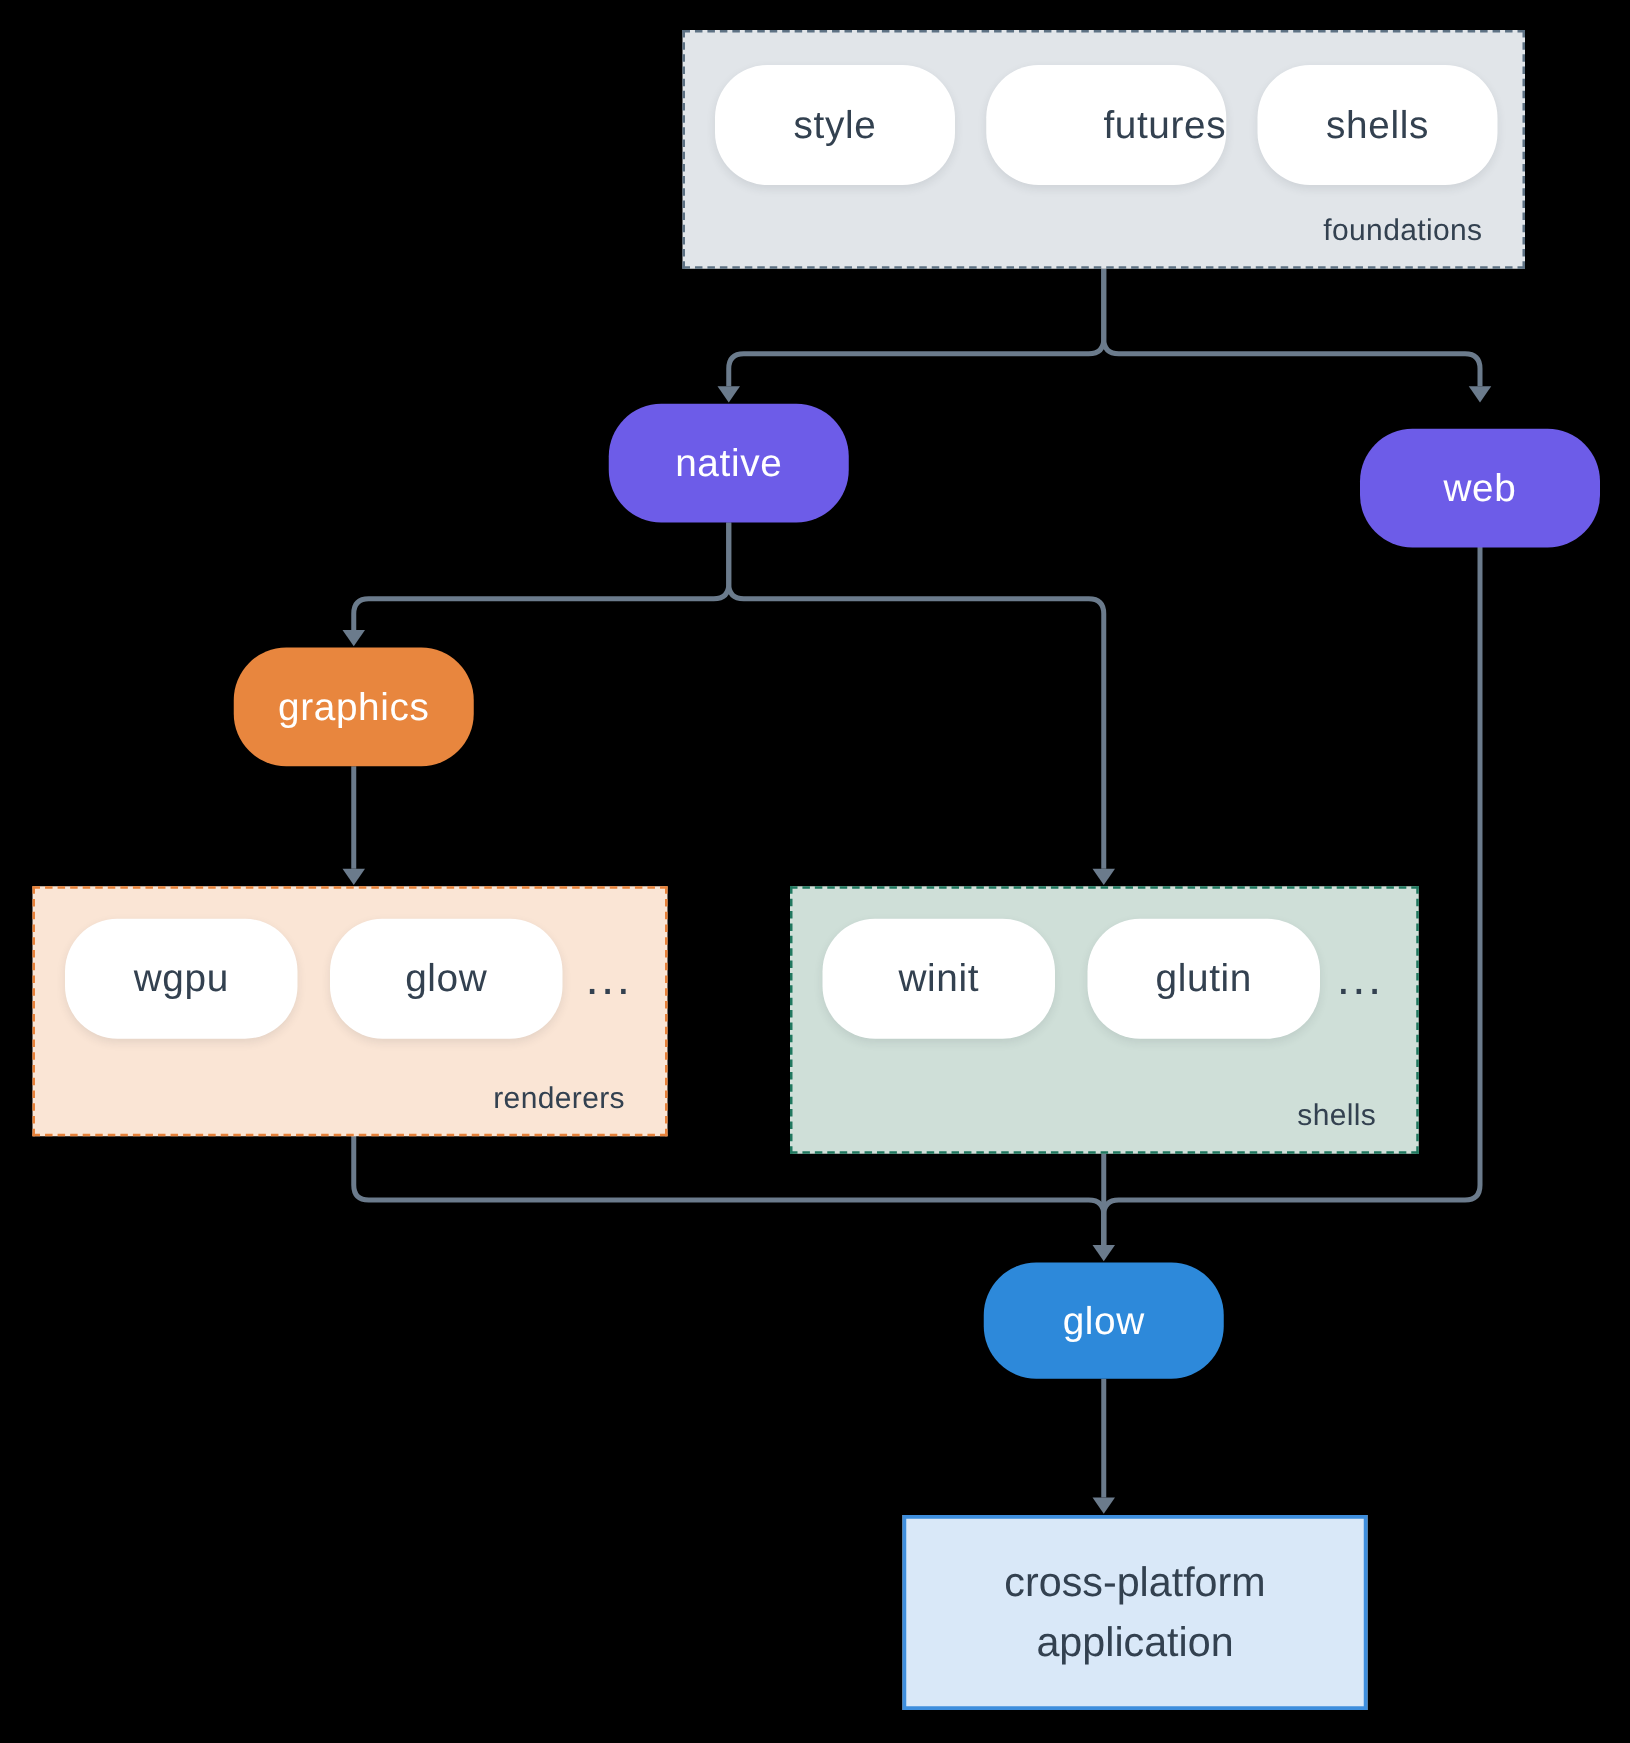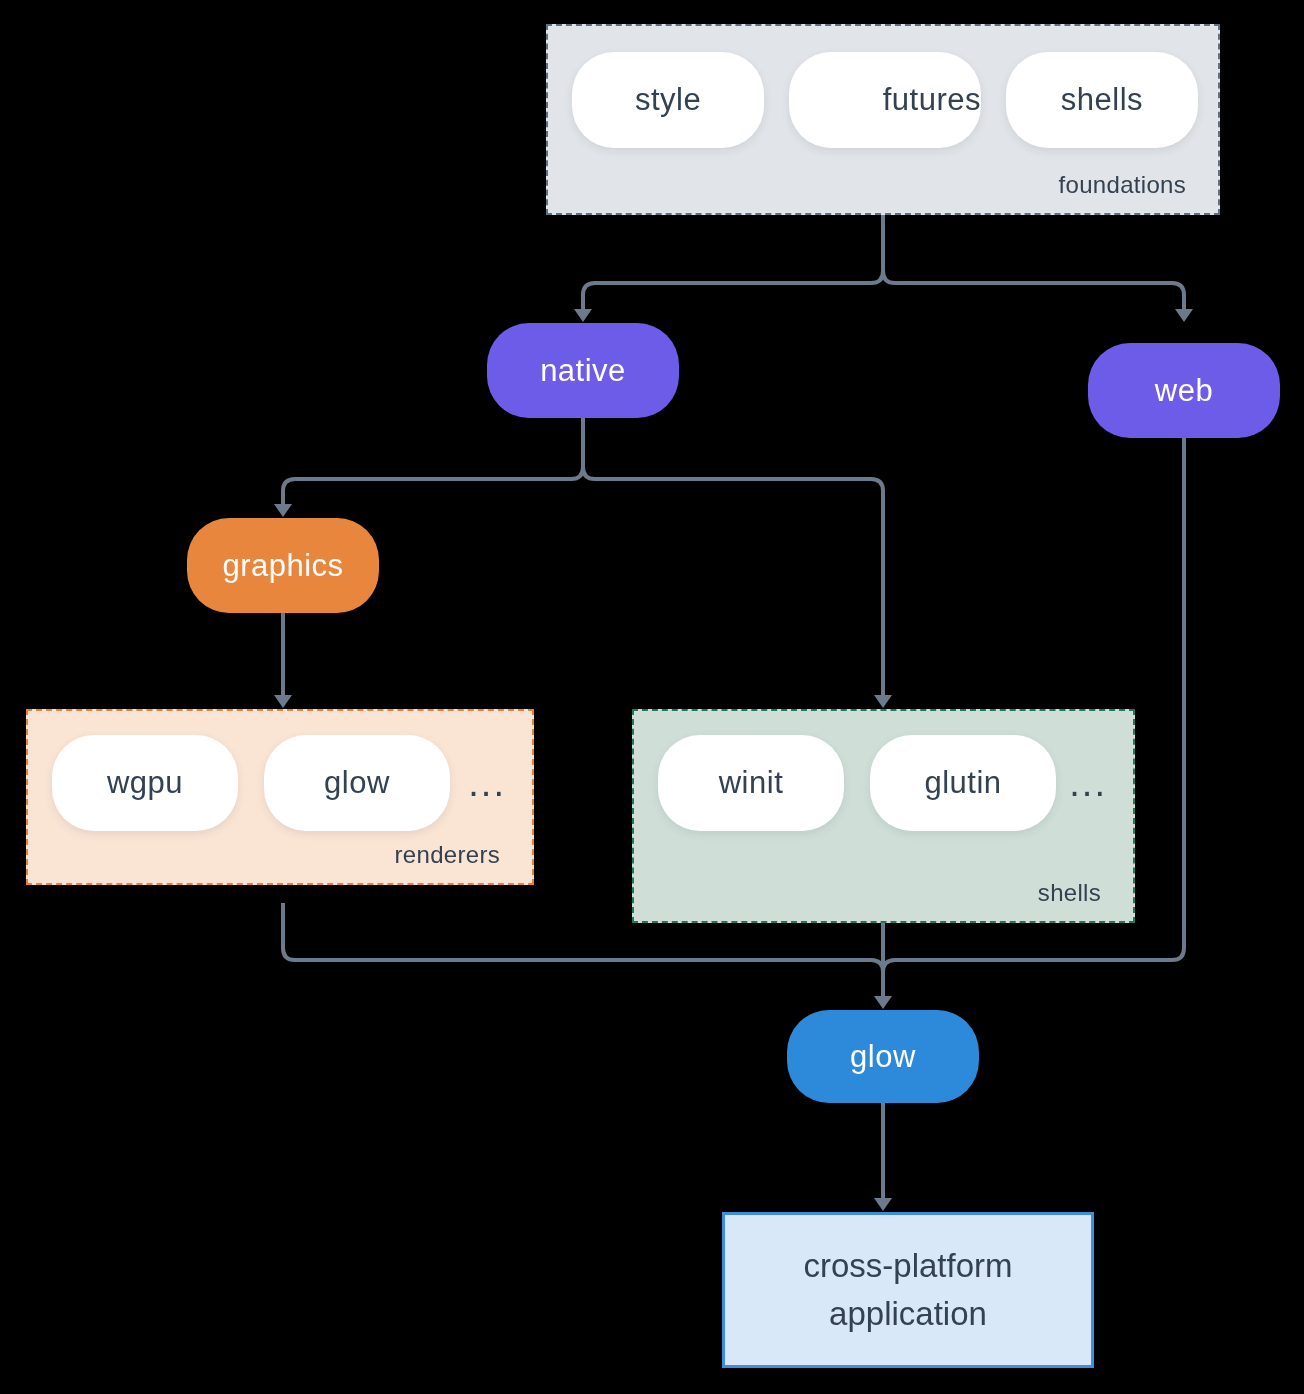--- a/index.html
+++ b/index.html
@@ -13,21 +13,21 @@
   path.conn{stroke:var(--connector,#6b7b8c);stroke-width:4;fill:none;}
   polygon.arrow{fill:var(--connector,#6b7b8c);}
 
   .group{position:absolute;border:2px dashed;box-sizing:border-box;}
   .group .group-label{
     position:absolute;right:32px;bottom:14px;font-size:24px;letter-spacing:.3px;
     color:var(--text_dark,#334150);
   }
   #g-foundations{left:546px;top:24px;width:674px;height:191px;
     background:var(--foundations_fill,#e1e5e9);border-color:var(--foundations_border,#5d7183);}
-  #g-renderers{left:26px;top:709px;width:508px;height:176px;
+  #g-renderers{left:26px;top:709px;width:508px;height:200px;
     background:var(--renderers_fill,#fae5d5);border-color:var(--renderers_border,#e8823a);}
   #g-shells{left:632px;top:709px;width:503px;height:214px;
     background:var(--shells_fill,#cfdfd8);border-color:var(--shells_border,#20785f);}
 
   .pill{
     position:absolute;display:flex;align-items:center;justify-content:center;
     border-radius:42px;font-size:31px;letter-spacing:.5px;
   }
   .pill.white{
     background:var(--pill_fill,#fff);color:var(--text_dark,#334150);

